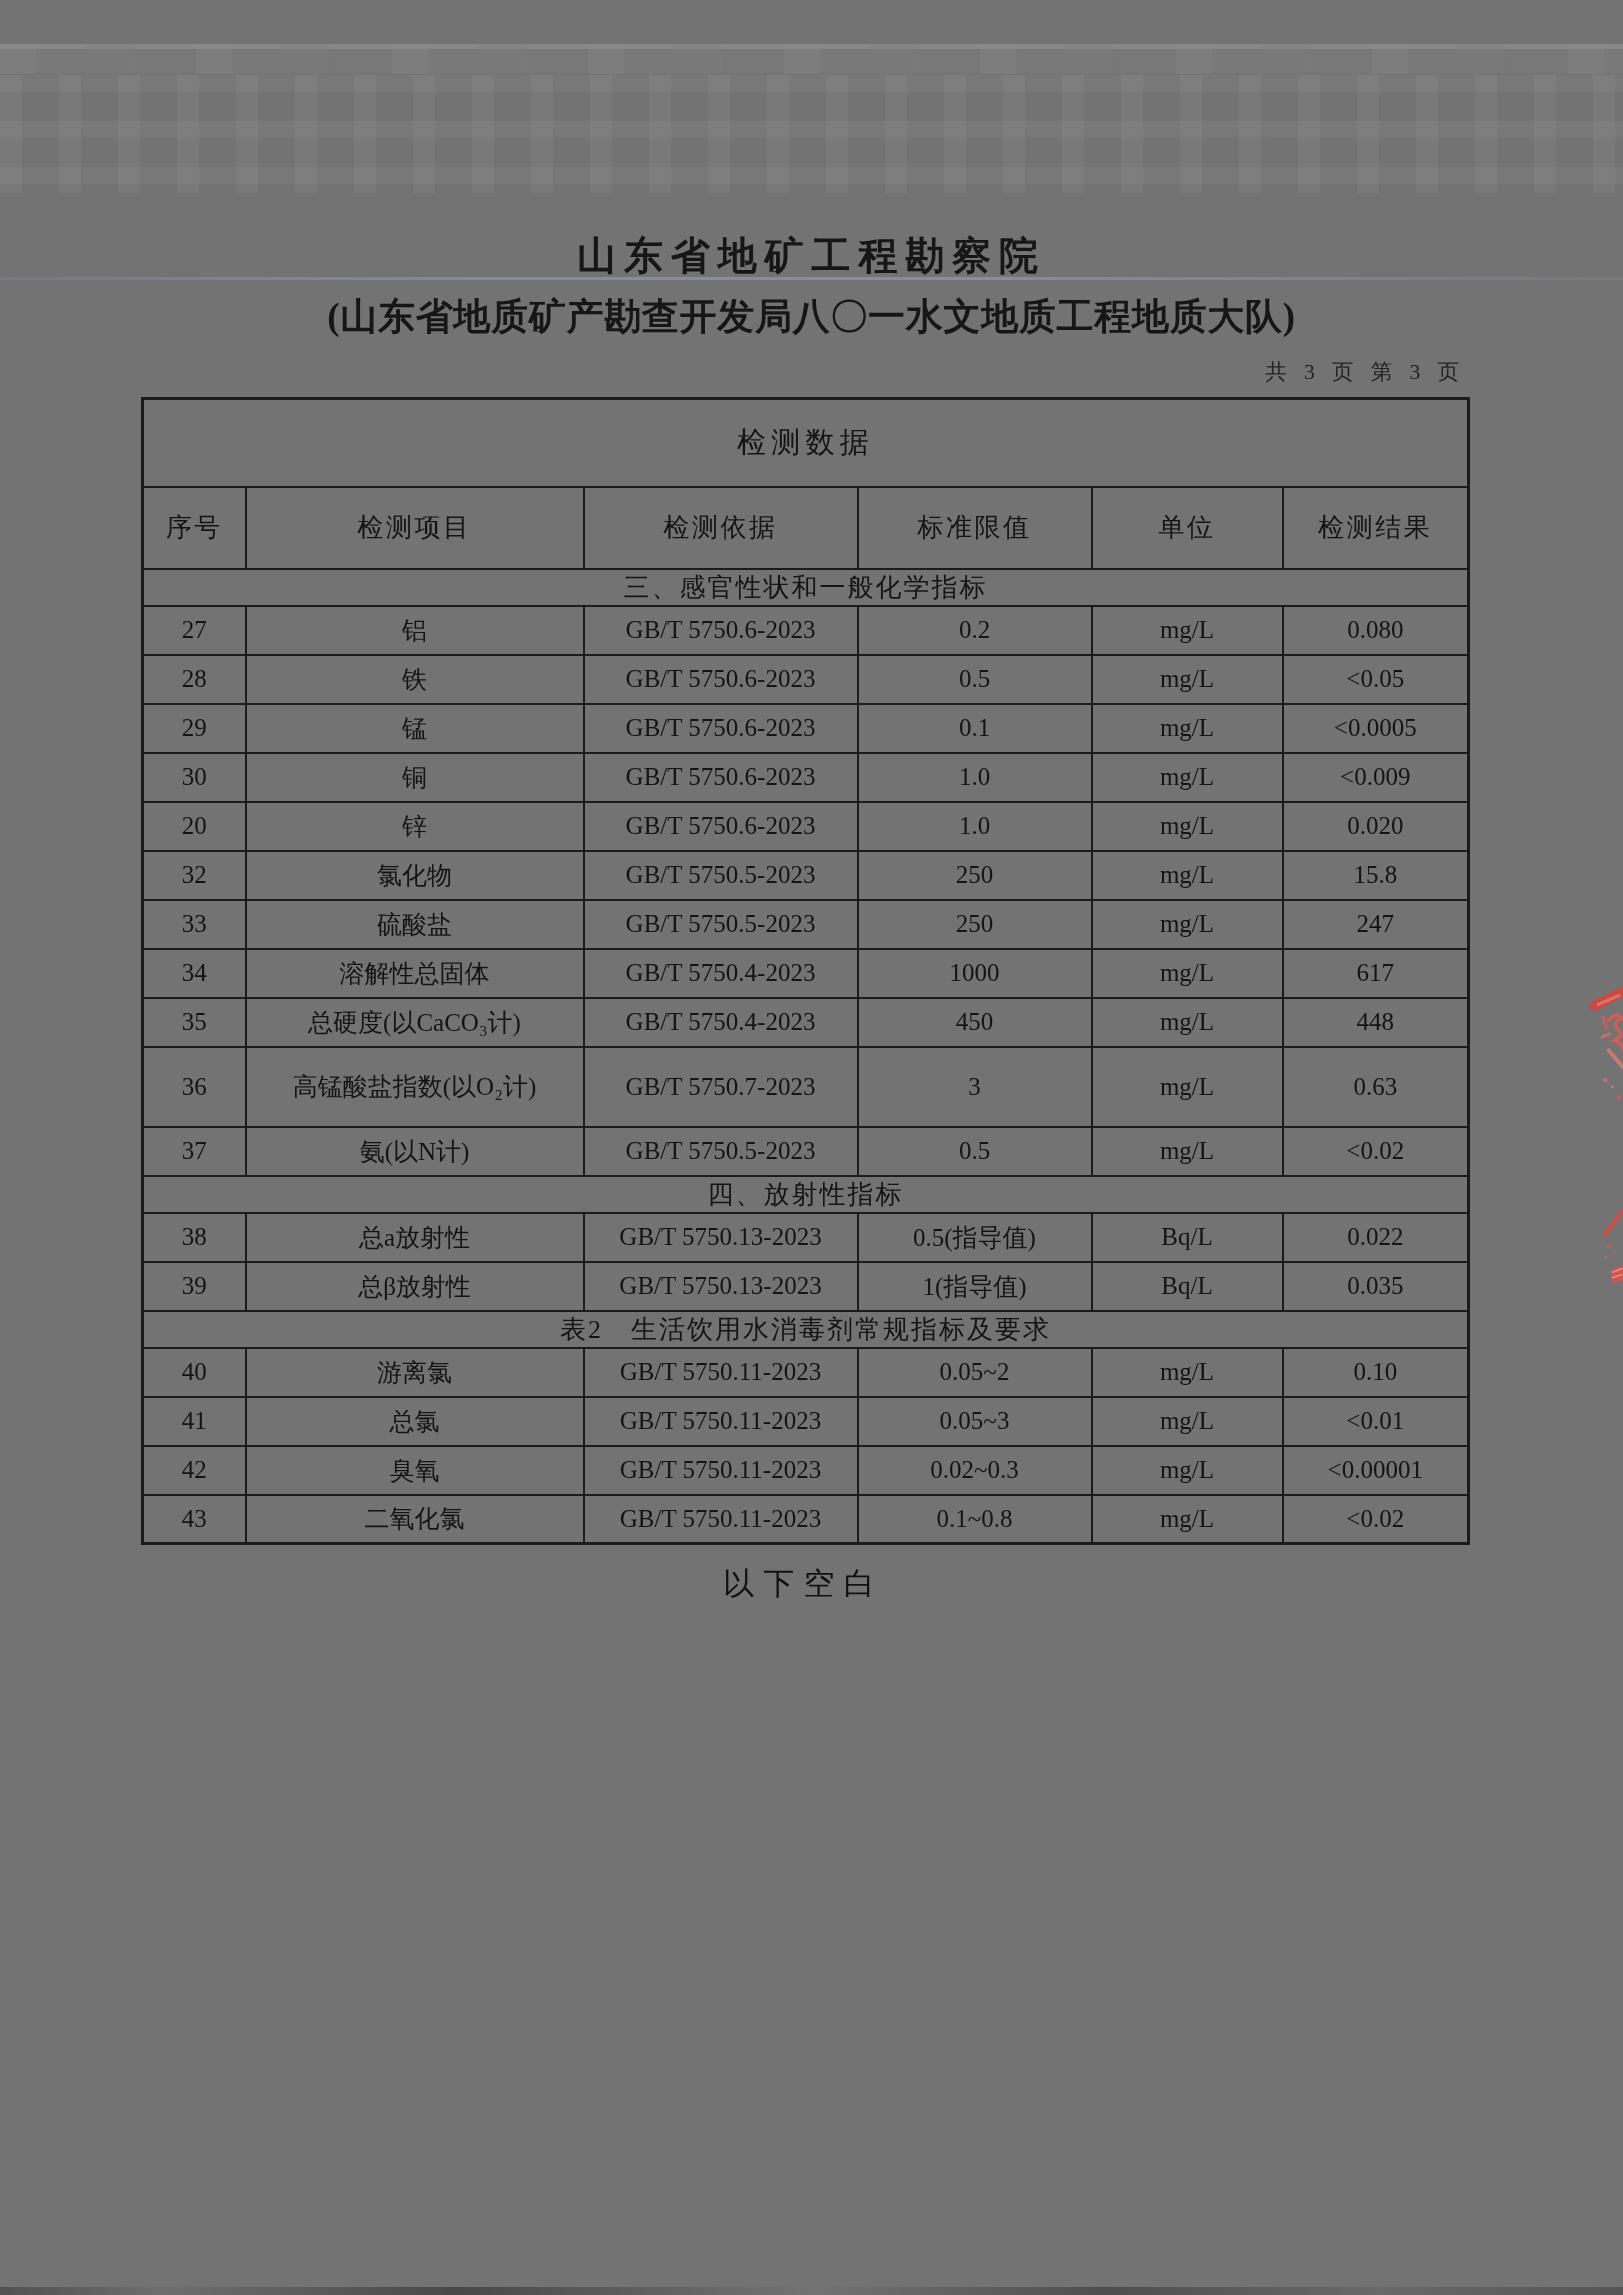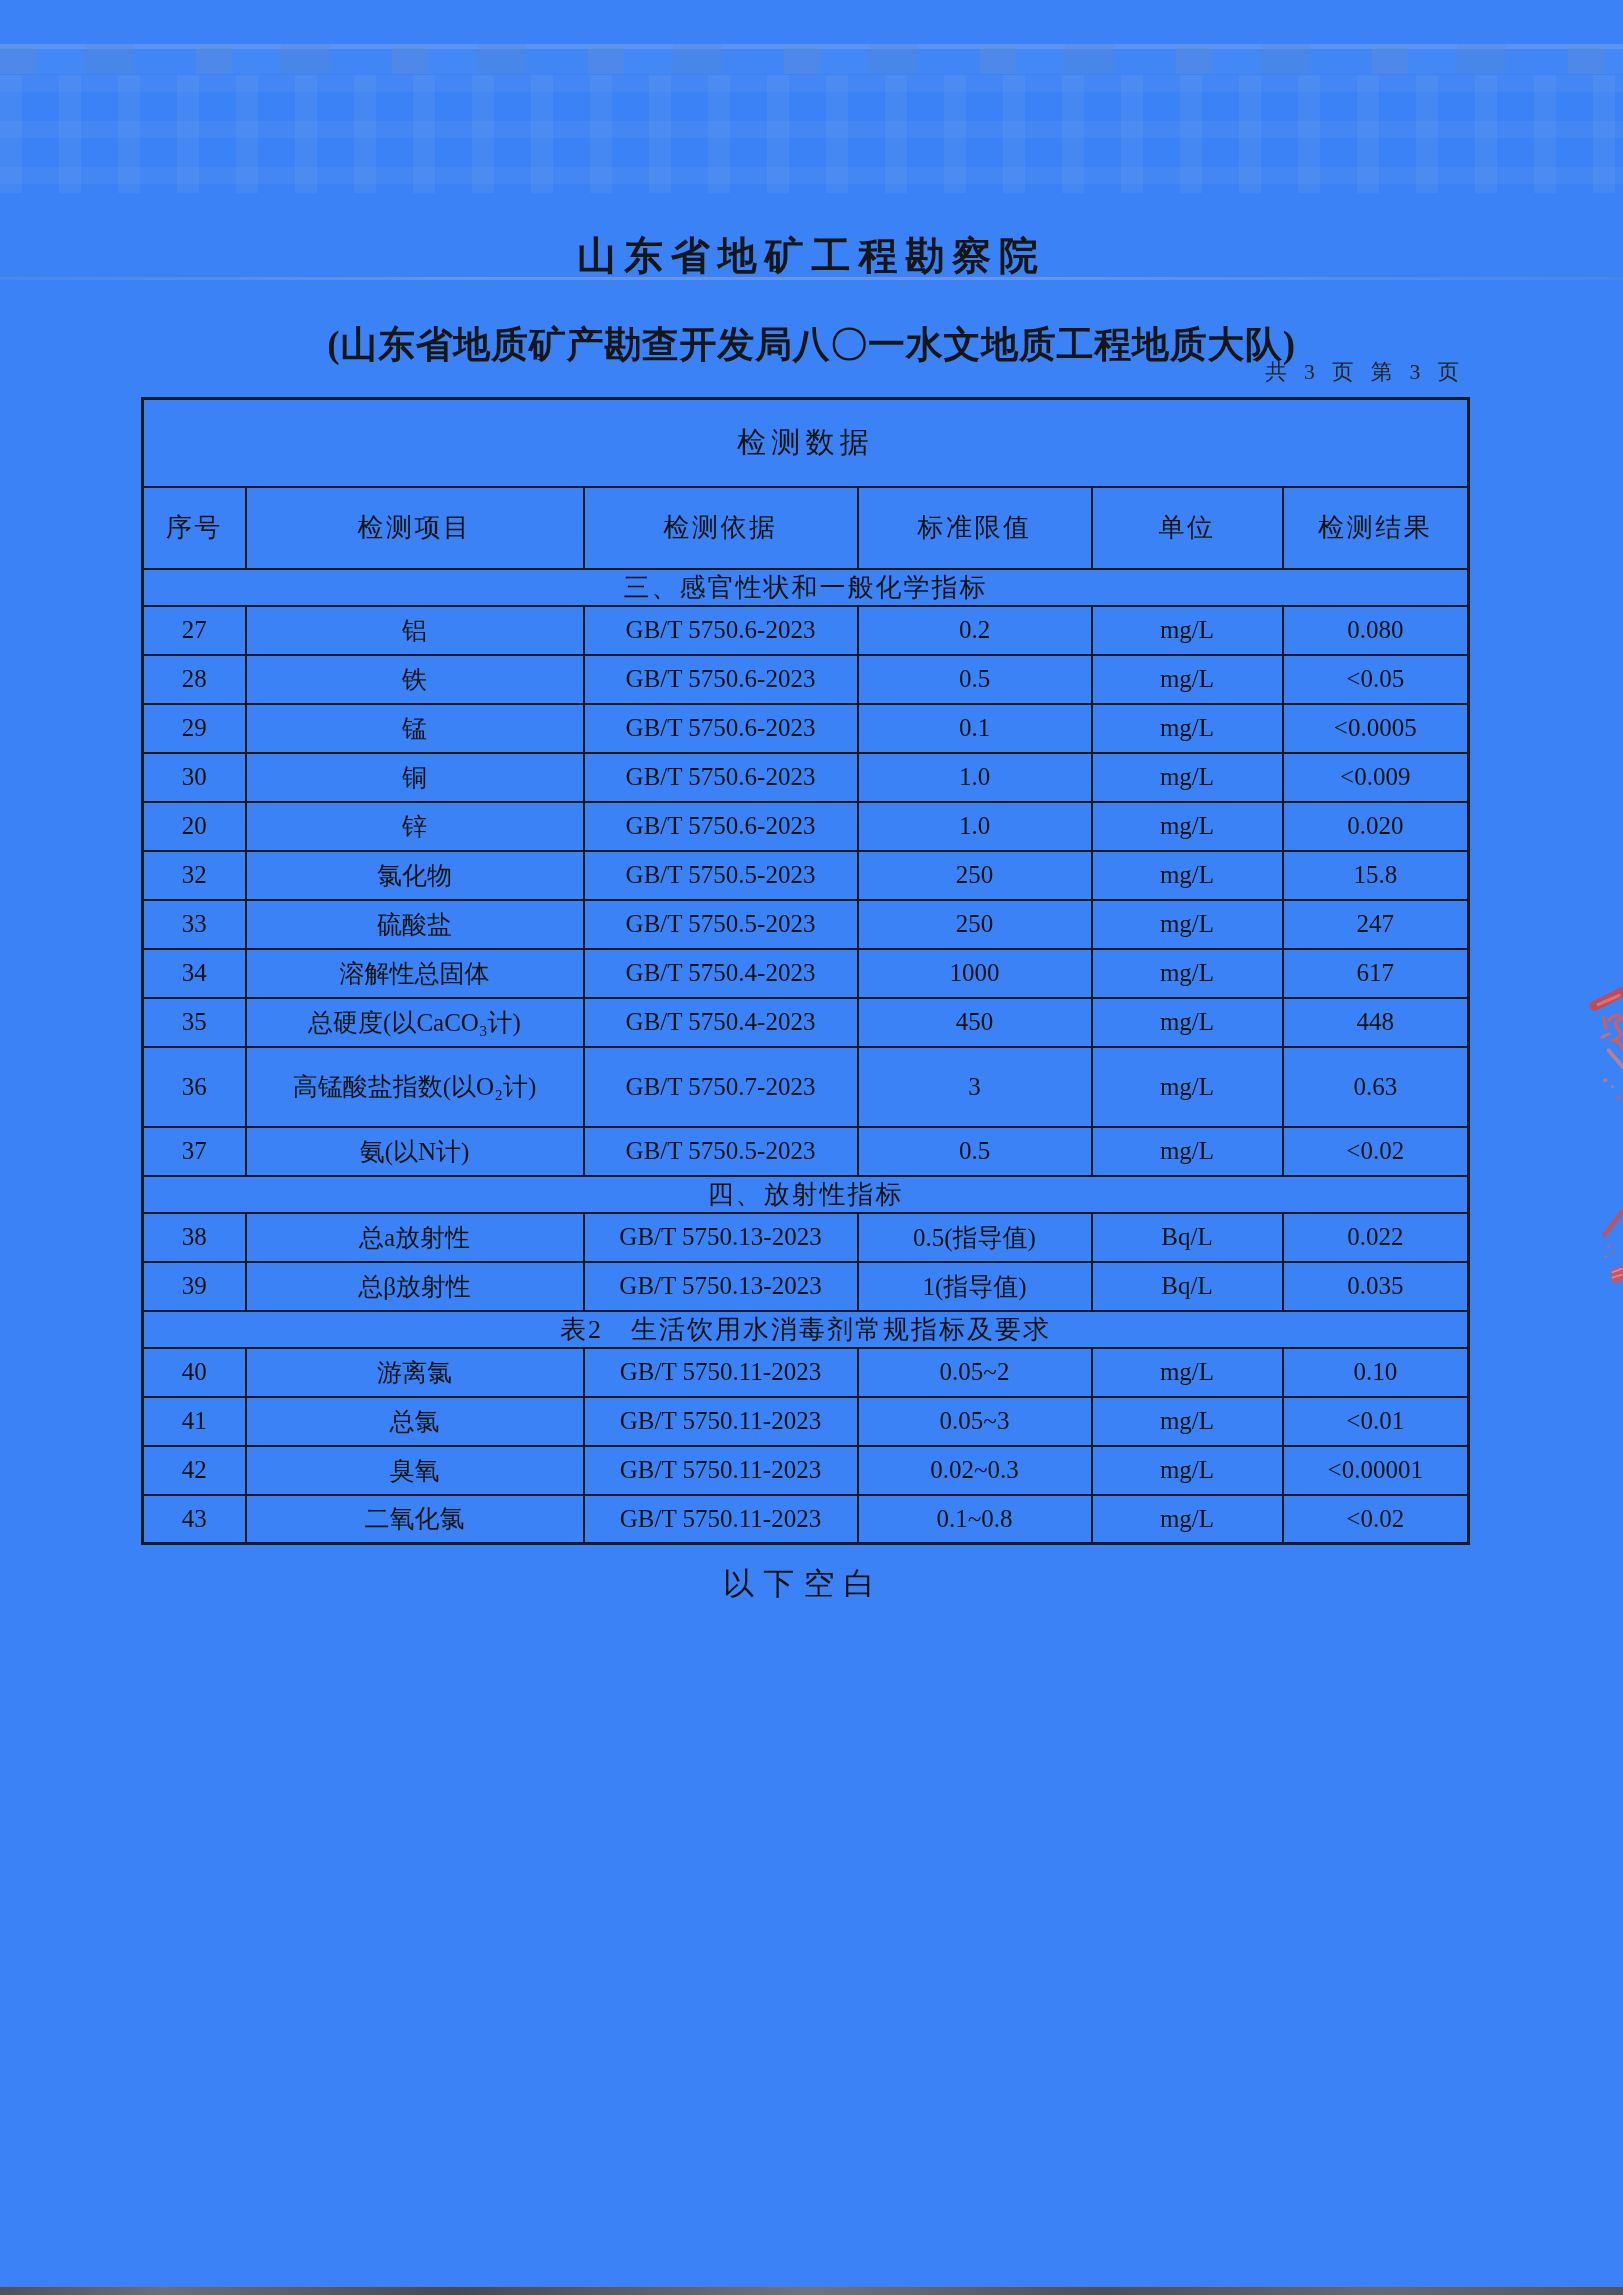--- a/index.html
+++ b/index.html
@@ -1,19 +1,19 @@
 <!DOCTYPE html>
 <html style="font-size:10.5px"><head>
 <meta charset="utf-8">
 <style>
   * { margin:0; padding:0; box-sizing:border-box; }
   html,body { width:1623px; height:2295px; background:#ffffff; overflow:hidden; }
   body { font-family:"Liberation Serif","DejaVu Serif",serif; color:#161616; position:relative; }
 
-  .page { position:absolute; inset:0; background:#3b82f6; }
+  .page { position:absolute; inset:0; background:#737373; }
 
   
   .scan-top {
     position:absolute; top:44px; left:0; width:100%; height:30px; opacity:.55;
     background:
       repeating-linear-gradient(90deg, rgba(175,175,175,.30) 0 36px, rgba(235,235,235,.10) 36px 85px, rgba(160,160,160,.26) 85px 134px, rgba(240,240,240,.08) 134px 196px),
       linear-gradient(180deg, rgba(200,200,200,.35) 0 5.2px, rgba(255,255,255,0) 5.2px 100%);
   }
   .scan-speckle {
     position:absolute; top:75px; left:0; width:100%; height:118px; opacity:.35;
@@ -29,21 +29,21 @@
     background:linear-gradient(90deg,#4e4e4e 0%,#6e6e6e 10%,#454545 28%,#737373 50%,#4b4b4b 68%,#686868 85%,#525252 100%);
   }
 
   
   .org-title {
     position:absolute; top:229px; left:0; width:100%;
     text-align:center; font-size:39px; font-weight:700; letter-spacing:7.9px;
   }
   .org-subtitle {
     position:absolute; top:292px; left:0; width:100%;
-    text-align:center; font-size:37px; font-weight:700; letter-spacing:0.7px;margin-top:28px;
+    text-align:center; font-size:37px; font-weight:700; letter-spacing:0.7px;
   }
   .page-info {
     position:absolute; top:357px; right:158px;
     font-size:21.6px; letter-spacing:5.9px; color:#222;
   }
 
   
   table.report {
     position:absolute; left:141px; top:397px; width:1325px;
     border-collapse:collapse; table-layout:fixed;

